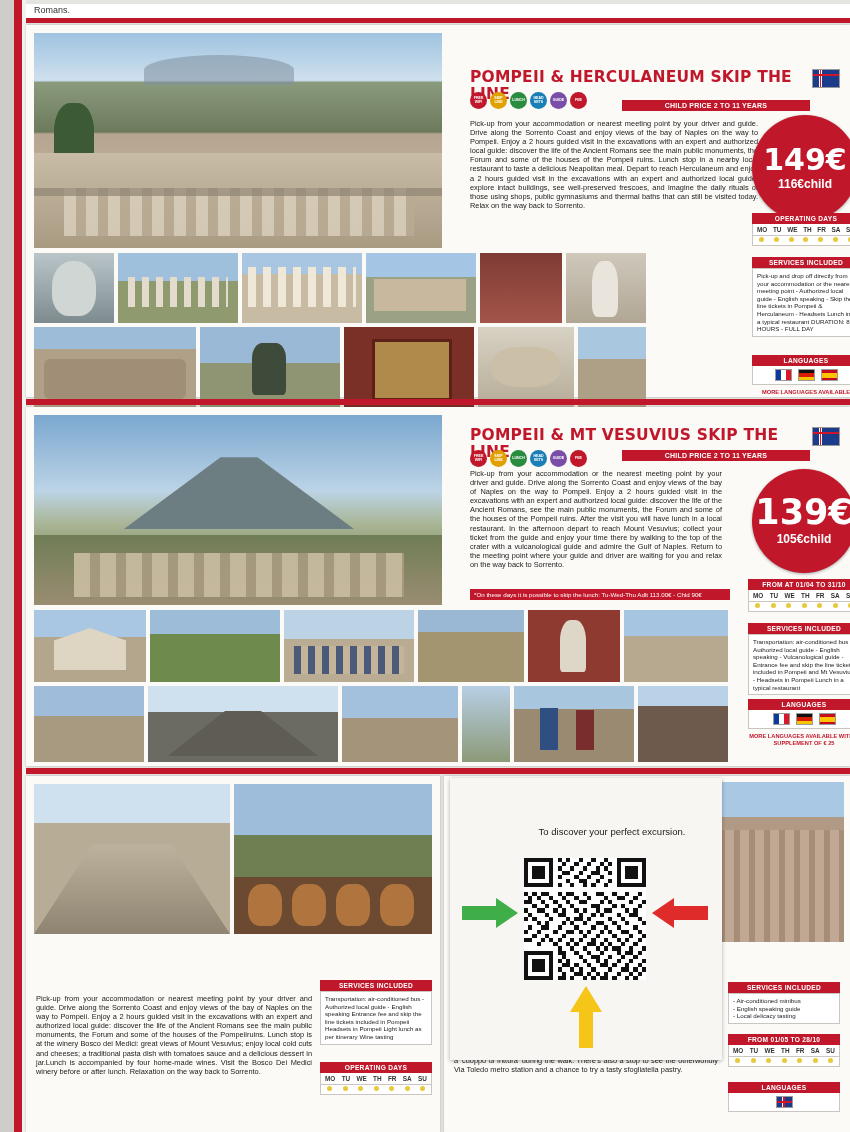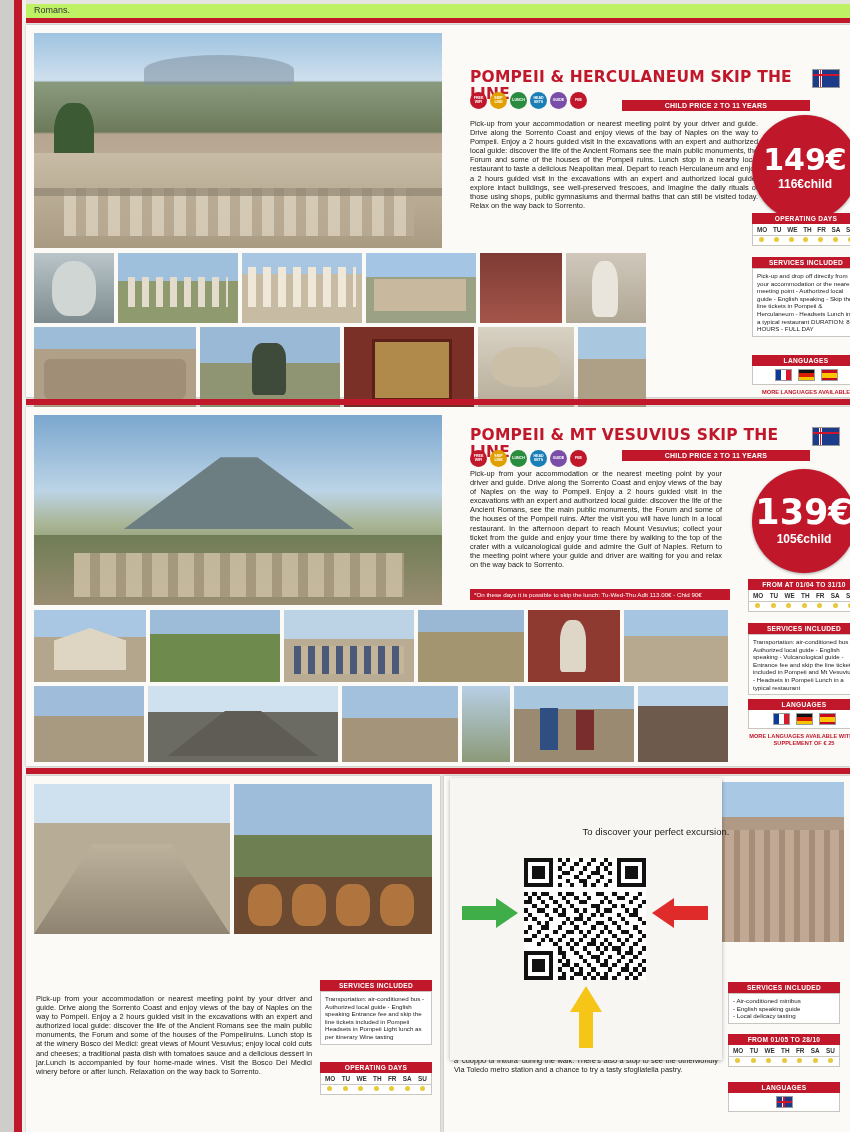--- a/index.html
+++ b/index.html
@@ -11,21 +11,21 @@
   }
   .board{
     position:absolute;left:0;top:0;width:850px;height:1132px;
     background:#e6e4e0;
   }
   
   .rail{position:absolute;left:0;top:0;width:22px;height:1132px;background:#cfcdc9;}
   .rail-red{position:absolute;left:14px;top:0;width:8px;height:1132px;background:#c1172a;}
   .board-edge{position:absolute;left:22px;top:0;width:4px;height:1132px;background:#f2f1ee;}
 
-  .topstrip{position:absolute;left:26px;top:4px;width:824px;height:18px;background:#bef264;}
+  .topstrip{position:absolute;left:26px;top:4px;width:824px;height:18px;background:#ffffff;}
   .topstrip .tx{position:absolute;left:8px;top:1px;font-size:9px;color:#333;}
 
   .redbar{position:absolute;background:#c1172a;}
 
   
   .panel{position:absolute;background:#fbfaf7;box-shadow:0 0 2px rgba(0,0,0,.25);}
   .ph{ 
     position:absolute;background:#8aa0ad;overflow:hidden;
   }
   .ph .grad{position:absolute;left:0;top:0;right:0;bottom:0;}
@@ -383,21 +383,21 @@
       <div class="flagrow">
         <span class="flag fl-uk">
             <i class="cr"></i>
             <i class="cr2"></i>
           </span>
       </div>
     </div>
   </div>
 
   <div class="qrpanel" style="left:450px;top:778px;width:272px;height:282px;box-shadow:0 1px 4px rgba(0,0,0,.3);">
-    <div class="scan-s" style="position:absolute;left:0;top:48px;width:324px;margin-left:44px;">To discover your perfect excursion.</div>
+    <div class="scan-s" style="position:absolute;left:0;top:48px;width:324px;">To discover your perfect excursion.</div>
 
     <div class="qr" style="left:74px;top:80px;width:122px;height:122px;">
       <svg width="122" height="122" viewBox="0 0 29 29" shape-rendering="crispEdges">
         <rect width="29" height="29" fill="#fff"></rect>
         <g fill="#111">
           <rect x="0" y="0" width="7" height="1"></rect>
             <rect x="0" y="6" width="7" height="1"></rect>
           <rect x="0" y="0" width="1" height="7"></rect>
             <rect x="6" y="0" width="1" height="7"></rect>
           <rect x="2" y="2" width="3" height="3"></rect>

